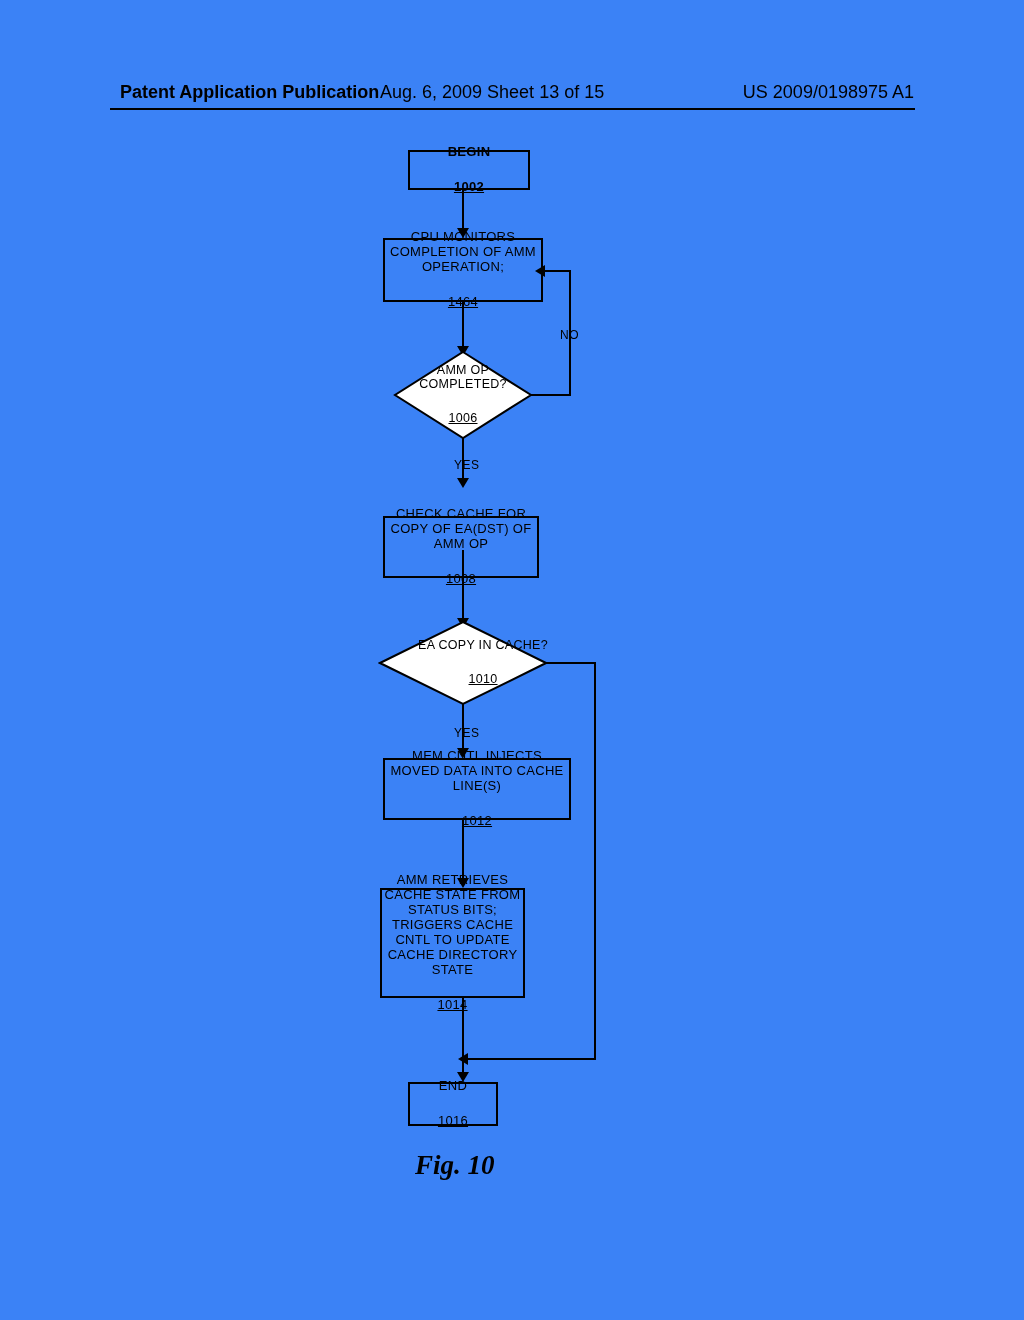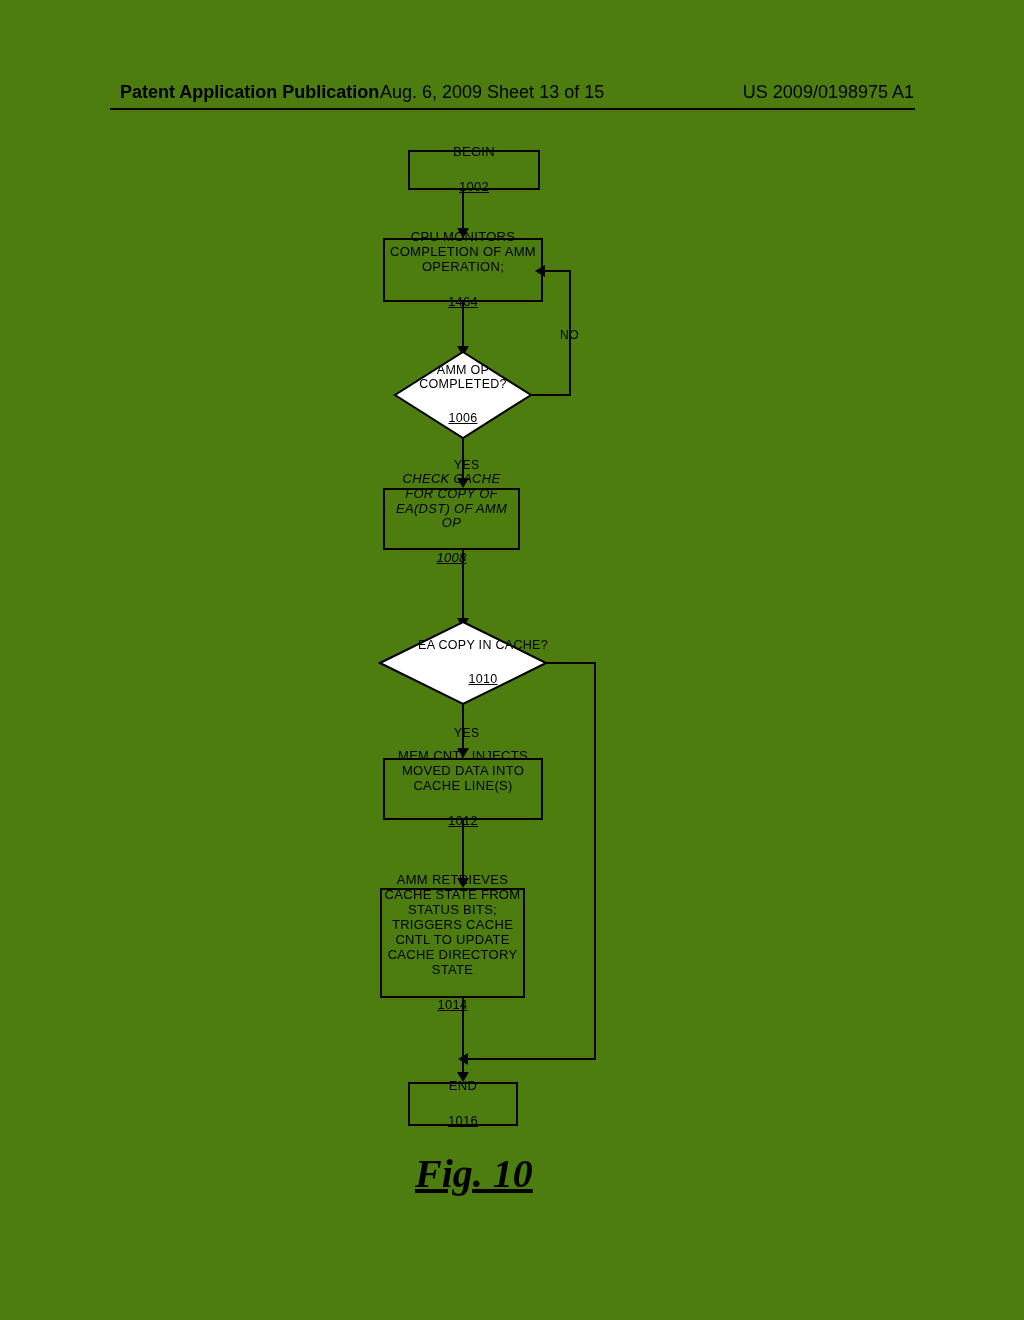--- a/index.html
+++ b/index.html
@@ -6,21 +6,21 @@
     margin: 0;
     padding: 0;
     background: #fff;
     font-family: Arial, Helvetica, sans-serif;
     color: #000;
   }
   .page {
     position: relative;
     width: 1024px;
     height: 1320px;
-    background: #4d7c0f;
+    background: #3b82f6;
   }
   .header {
     position: absolute;
     top: 82px;
     left: 0;
     width: 1024px;
     font-size: 18px;
   }
   .header .left {
     position: absolute;
@@ -121,41 +121,40 @@
   .edge-label {
     position: absolute;
     font-family: "Arial Narrow", Arial, sans-serif;
     font-size: 12px;
     letter-spacing: 0.5px;
   }
 
   .fig-label {
     position: absolute;
     font-family: "Brush Script MT", cursive;
-    font-size: 40px;
+    font-size: 27px;
     font-style: italic;
     font-weight: bold;
-    text-decoration: underline;
   }
 </style>
 </head>
 <body>
 
 <div class="page">
 
   <div class="header">
     <span class="left">Patent Application Publication</span>
     <span class="mid">Aug. 6, 2009  Sheet 13 of 15</span>
     <span class="right">US 2009/0198975 A1</span>
   </div>
   <div class="hr"></div>
 
   <div class="flow">
 
-    <div class="box" style="left:408px; top:150px; width:132px; height:40px;">
+    <div class="box" style="left:408px; top:150px; width:122px; height:40px;font-weight:bold;">
       <div>BEGIN</div>
       <div class="ref">1002</div>
     </div>
     <div class="arrow-v" style="left:462px; top:190px; height:40px;"></div>
     <div class="arrowhead-down" style="left:457px; top:228px;"></div>
 
     <div class="box" style="left:383px; top:238px; width:160px; height:64px;">
       <div>CPU MONITORS COMPLETION OF AMM OPERATION;</div>
       <div class="ref">1464</div>
     </div>
@@ -175,21 +174,21 @@
     <div class="arrow-h" style="left:531px; top:394px; width:40px;"></div>
     <div class="arrow-v" style="left:569px; top:270px; height:126px;"></div>
     <div class="arrow-h" style="left:543px; top:270px; width:28px;"></div>
     <div class="arrowhead-left" style="left:535px; top:265px;"></div>
     <div class="edge-label" style="left:560px; top:328px;">NO</div>
 
     <div class="arrow-v" style="left:462px; top:438px; height:42px;"></div>
     <div class="edge-label" style="left:454px; top:458px;">YES</div>
     <div class="arrowhead-down" style="left:457px; top:478px;"></div>
 
-    <div class="box" style="left:383px; top:488px; width:137px; height:62px;font-style:italic;">
+    <div class="box" style="left:383px; top:516px; width:156px; height:62px;">
       <div>CHECK CACHE FOR COPY OF EA(DST) OF AMM OP</div>
       <div class="ref">1008</div>
     </div>
     <div class="arrow-v" style="left:462px; top:550px; height:70px;"></div>
     <div class="arrowhead-down" style="left:457px; top:618px;"></div>
 
     <div class="diamond" style="left:378px; top:620px; width:170px; height:86px;">
       <svg viewBox="0 0 170 86">
           <polygon points="85,2 168,43 85,84 2,43" fill="#fff" stroke="#000" stroke-width="2"></polygon>
         </svg>
@@ -201,35 +200,35 @@
 
     <div class="arrow-h" style="left:546px; top:662px; width:50px;"></div>
     <div class="arrow-v" style="left:594px; top:662px; height:398px;"></div>
     <div class="arrow-h" style="left:463px; top:1058px; width:133px;"></div>
     <div class="arrowhead-left" style="left:458px; top:1053px;"></div>
 
     <div class="arrow-v" style="left:462px; top:704px; height:46px;"></div>
     <div class="edge-label" style="left:454px; top:726px;">YES</div>
     <div class="arrowhead-down" style="left:457px; top:748px;"></div>
 
-    <div class="box" style="left:383px; top:758px; width:160px; height:62px;">
+    <div class="box" style="left:383px; top:758px; width:188px; height:62px;">
       <div>MEM CNTL INJECTS MOVED DATA INTO CACHE LINE(S)</div>
       <div class="ref">1012</div>
     </div>
     <div class="arrow-v" style="left:462px; top:820px; height:60px;"></div>
     <div class="arrowhead-down" style="left:457px; top:878px;"></div>
 
     <div class="box" style="left:380px; top:888px; width:145px; height:110px;">
       <div>AMM RETRIEVES CACHE STATE FROM STATUS BITS; TRIGGERS CACHE CNTL TO UPDATE CACHE DIRECTORY STATE</div>
       <div class="ref">1014</div>
     </div>
     <div class="arrow-v" style="left:462px; top:998px; height:76px;"></div>
     <div class="arrowhead-down" style="left:457px; top:1072px;"></div>
 
-    <div class="box" style="left:408px; top:1082px; width:110px; height:44px;">
+    <div class="box" style="left:408px; top:1082px; width:90px; height:44px;">
       <div>END</div>
       <div class="ref">1016</div>
     </div>
 
   </div>
 
   <div class="fig-label" style="left:415px; top:1150px;">Fig. 10</div>
 
 </div>
 

